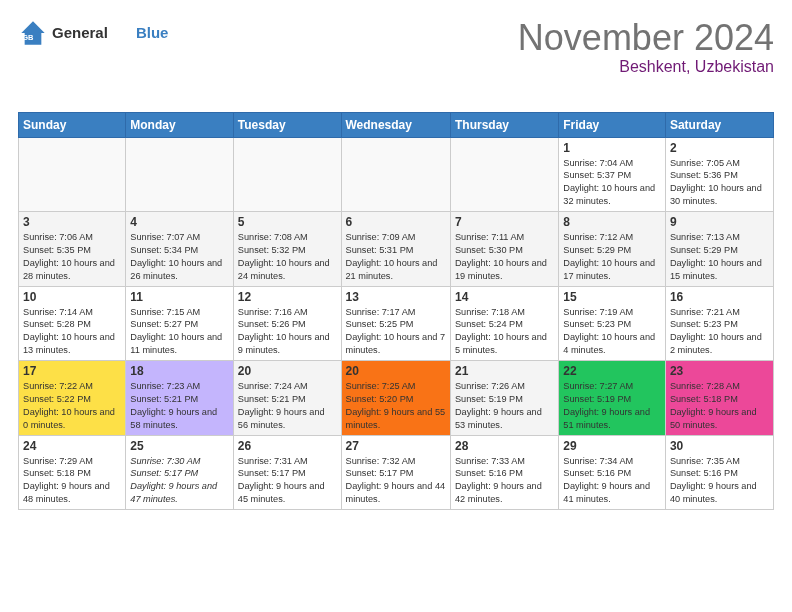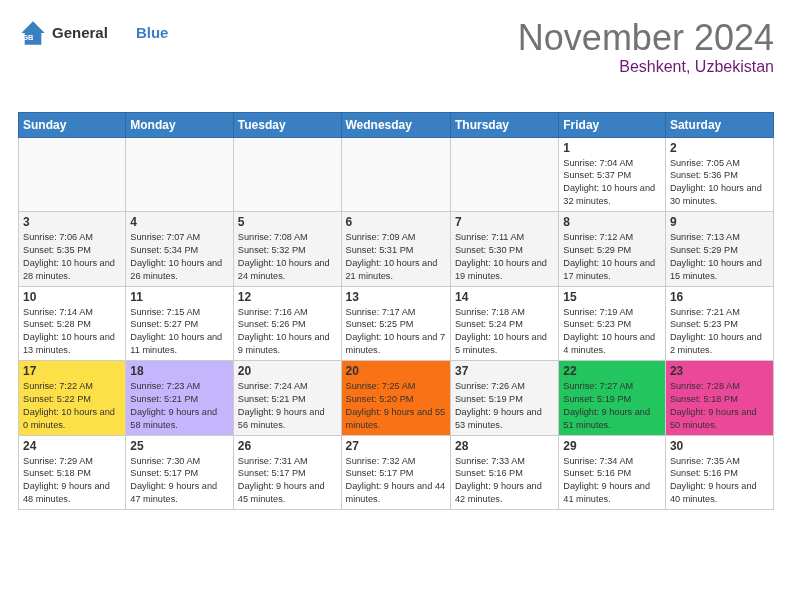--- a/index.html
+++ b/index.html
@@ -267,21 +267,21 @@
 Sunset: 5:21 PM
 Daylight: 9 hours and 56 minutes.</div>
           </td>
           <td style="background: #f97316;">
             <span class="day-number">20</span>
             <div class="day-info" style="white-space: pre-line;">Sunrise: 7:25 AM
 Sunset: 5:20 PM
 Daylight: 9 hours and 55 minutes.</div>
           </td>
           <td style="background: rgb(244, 244, 244);">
-            <span class="day-number">37</span>
+            <span class="day-number">21</span>
             <div class="day-info" style="white-space: pre-line;">Sunrise: 7:26 AM
 Sunset: 5:19 PM
 Daylight: 9 hours and 53 minutes.</div>
           </td>
           <td style="background: #22c55e;">
             <span class="day-number">22</span>
             <div class="day-info" style="white-space: pre-line;">Sunrise: 7:27 AM
 Sunset: 5:19 PM
 Daylight: 9 hours and 51 minutes.</div>
           </td>
@@ -294,21 +294,21 @@
         </tr>
         <tr>
           <td>
             <span class="day-number">24</span>
             <div class="day-info" style="white-space: pre-line;">Sunrise: 7:29 AM
 Sunset: 5:18 PM
 Daylight: 9 hours and 48 minutes.</div>
           </td>
           <td>
             <span class="day-number">25</span>
-            <div class="day-info" style="white-space: pre-line;">Sunrise: 7:30 AM
+            <div class="day-info" style="white-space: pre-line; font-style: italic;">Sunrise: 7:30 AM
 Sunset: 5:17 PM
 Daylight: 9 hours and 47 minutes.</div>
           </td>
           <td>
             <span class="day-number">26</span>
             <div class="day-info" style="white-space: pre-line;">Sunrise: 7:31 AM
 Sunset: 5:17 PM
 Daylight: 9 hours and 45 minutes.</div>
           </td>
           <td>

